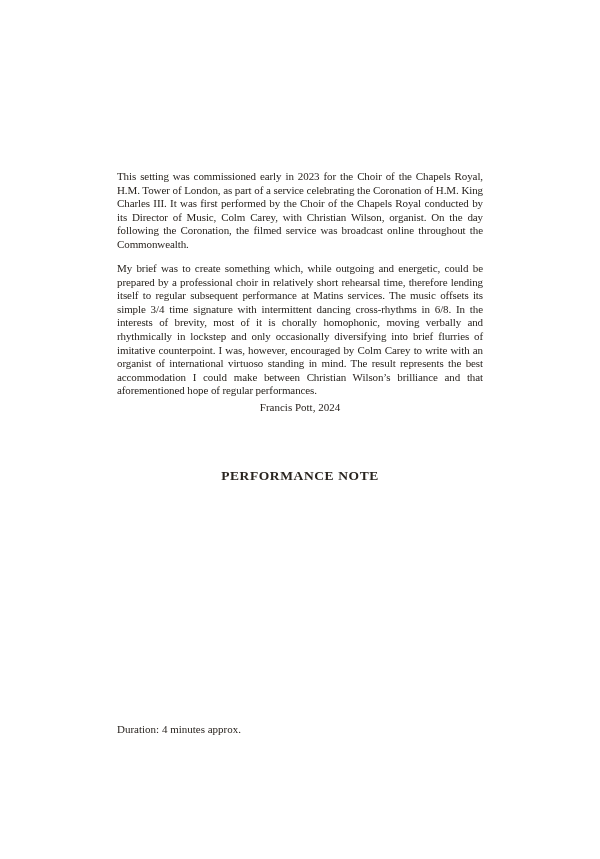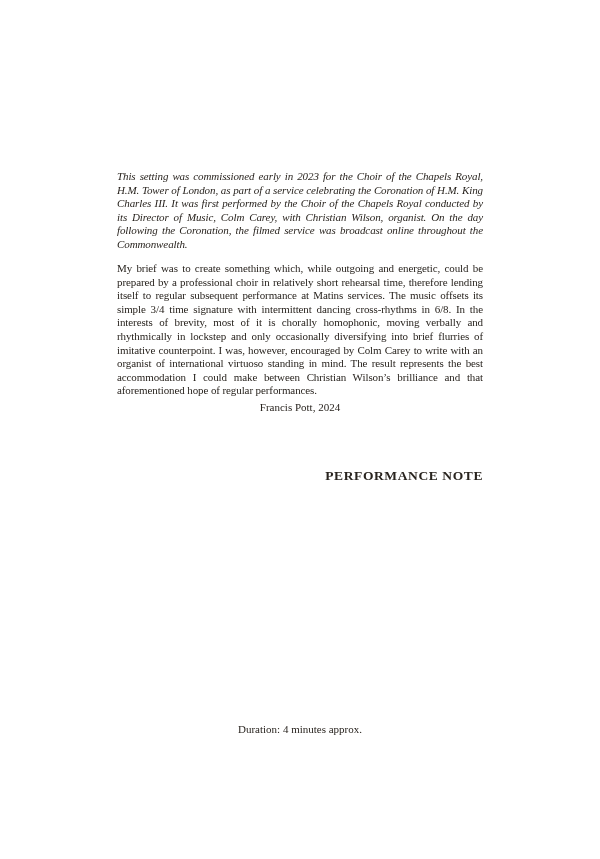--- a/index.html
+++ b/index.html
@@ -21,36 +21,36 @@
     left: 117px;
     width: 366px;
     font-size: 11px;
     line-height: 13.6px;
   }
   .justify {
     text-align: justify;
     text-justify: inter-word;
     letter-spacing: -0.1px;
   }
-  .para-1 { top: 159px; font-style: italic; }
+  .para-1 { top: 159px; }
   .para-2 { top: 251px; }
   .signature {
     top: 390px;
     text-align: center;
   }
   .perf-heading {
     top: 458px;
-    text-align: right;
+    text-align: center;
     font-size: 13.5px;
     letter-spacing: 0.6px;
   }
   .perf-body { top: 485px; }
   .duration {
     top: 712px;
-    text-align: center;
+    text-align: left;
   }
 </style>
 </head>
 <body>
 
 <div class="page">
 
   <p class="block justify para-1">This setting was commissioned early in 2023 for the Choir of the Chapels Royal, H.M. Tower of London, as part of a service celebrating the Coronation of H.M. King Charles III. It was first performed by the Choir of the Chapels Royal conducted by its Director of Music, Colm Carey, with Christian Wilson, organist. On the day following the Coronation, the filmed service was broadcast online throughout the Commonwealth.</p>
 
   <p class="block justify para-2">My brief was to create something which, while outgoing and energetic, could be prepared by a professional choir in relatively short rehearsal time, therefore lending itself to regular subsequent performance at Matins services. The music offsets its simple 3/4 time signature with intermittent dancing cross-rhythms in 6/8. In the interests of brevity, most of it is chorally homophonic, moving verbally and rhythmically in lockstep and only occasionally diversifying into brief flurries of imitative counterpoint. I was, however, encouraged by Colm Carey to write with an organist of international virtuoso standing in mind. The result represents the best accommodation I could make between Christian Wilson’s brilliance and that aforementioned hope of regular performances.</p>

